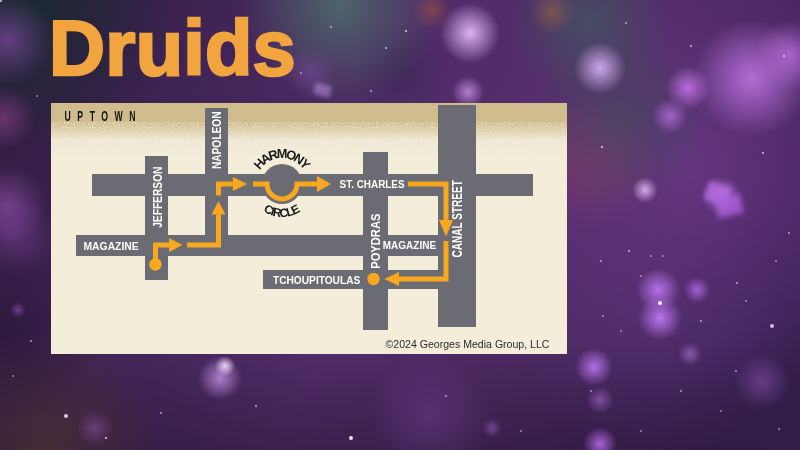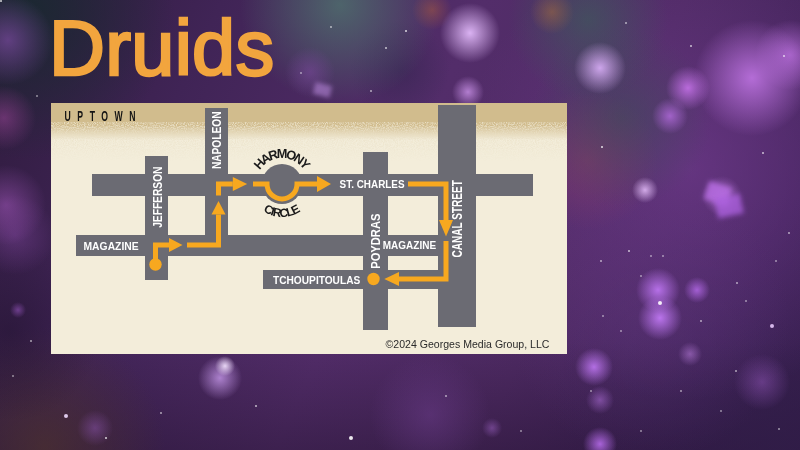--- a/index.html
+++ b/index.html
@@ -64,21 +64,21 @@
 735px 370px 0 0 rgba(255,255,255,.6), 783px 55px 0 0 rgba(255,255,255,.7),
 36px 95px 0 0 rgba(255,255,255,.5), 330px 26px 0 0 rgba(255,255,255,.6),
 600px 260px 0 0 rgba(255,255,255,.6), 640px 275px 0 0 rgba(255,255,255,.5),
 700px 320px 0 0 rgba(255,255,255,.6), 745px 300px 0 0 rgba(255,255,255,.5),
 775px 260px 0 0 rgba(255,255,255,.5), 620px 330px 0 0 rgba(255,255,255,.5),
 680px 390px 0 0 rgba(255,255,255,.55), 720px 410px 0 0 rgba(255,255,255,.5),
 640px 430px 0 0 rgba(255,255,255,.5), 778px 428px 0 0 rgba(255,255,255,.55),
 602px 315px 0 0 rgba(255,255,255,.5), 662px 255px 0 0 rgba(255,255,255,.5),
 385px 47px 0 0 rgba(255,255,255,.7), 405px 30px 0 0 rgba(255,255,255,.8),
 370px 90px 0 0 rgba(255,255,255,.6), 300px 72px 0 0 rgba(255,255,255,.5);}
-#title{position:absolute;left:49px;top:10px;font-size:77.5px;font-weight:normal;color:#f2a53e;letter-spacing:0.25px;line-height:1;-webkit-text-stroke:2.5px #f2a53e;}
+#title{position:absolute;left:49px;top:10px;font-size:77.5px;font-weight:bold;color:#f2a53e;letter-spacing:0.25px;line-height:1;-webkit-text-stroke:2.5px #f2a53e;}
 #panel{position:absolute;left:51px;top:103px;width:516px;height:251px;background:#f3edda;}
 </style>
 </head>
 <body>
 <div id="bg"></div>
 <div id="stars"></div>
 <div style="position:absolute;left:706px;top:184px;width:24px;height:19px;background:rgba(182,108,226,.85);transform:rotate(18deg);filter:blur(2.5px);"></div>
 <div style="position:absolute;left:716px;top:196px;width:26px;height:20px;background:rgba(170,95,220,.8);transform:rotate(-12deg);filter:blur(2.5px);"></div>
 <div style="position:absolute;left:314px;top:84px;width:17px;height:12px;background:rgba(190,140,225,.55);transform:rotate(14deg);filter:blur(2px);"></div>
 <div id="title">Druids</div>

